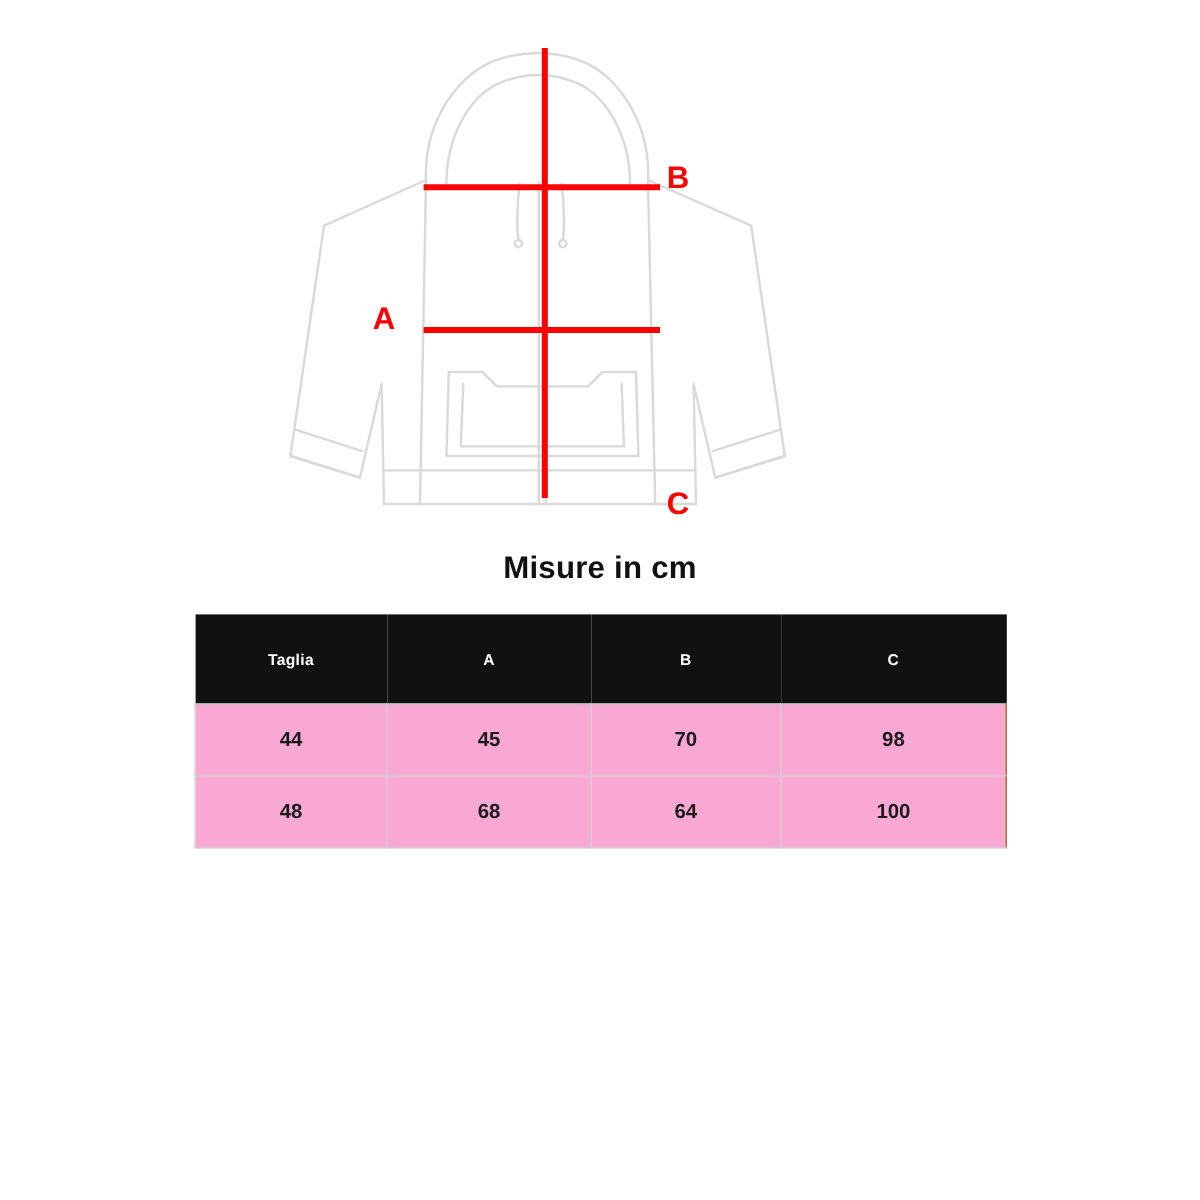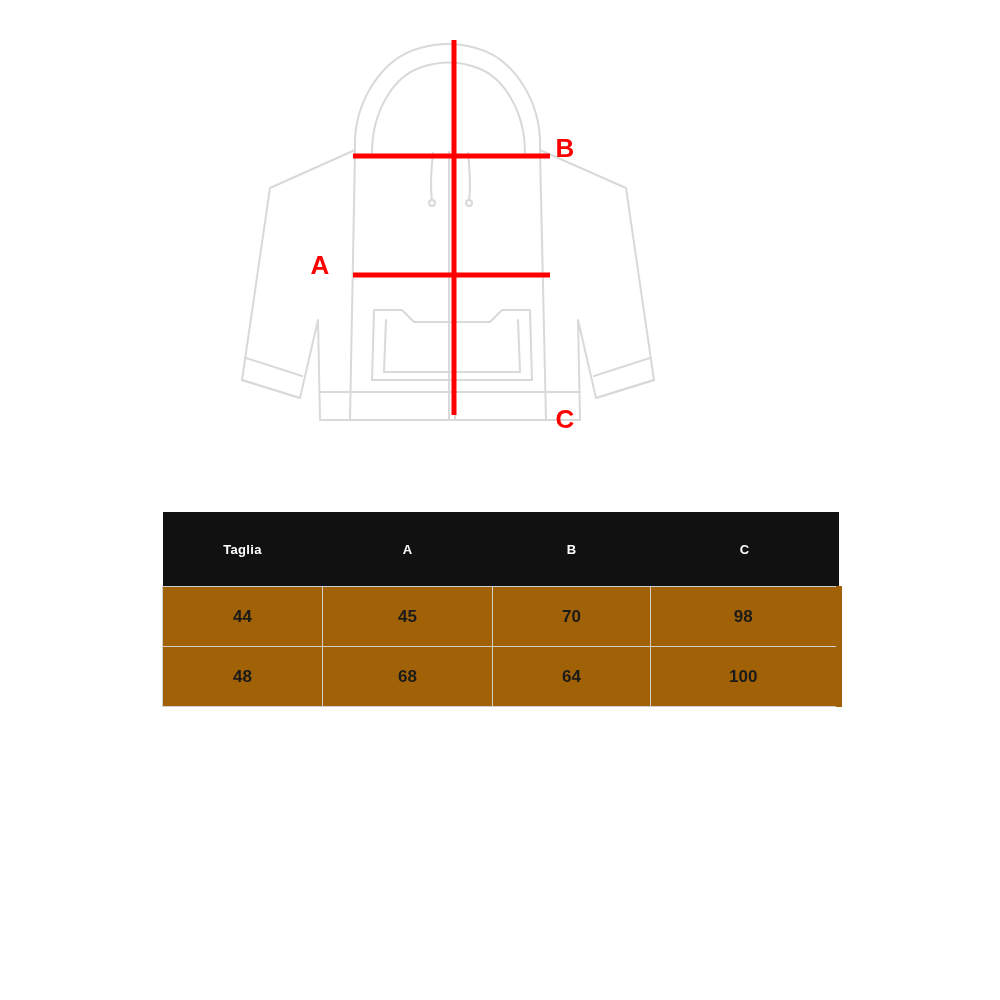--- a/index.html
+++ b/index.html
@@ -72,30 +72,30 @@
   }
   table.size-table thead th {
     background: #111111;
     color: #ffffff;
     font-size: 13px;
     letter-spacing: 0.3px;
     border: none;
     height: 72px;
   }
   table.size-table tbody td {
-    background: #a16207;
+    background: #f9a8d4;
     color: #1a1a1a;
     border: 1px solid #cfcfcf;
     text-align: center;
   }
   table.size-table tbody tr td:first-child {
     border-left: 1px solid #cfcfcf;
   }
   table.size-table tbody tr td:last-child {
-    border-right: 6px solid #a16207;
+    border-right: 1px solid #a16207;
   }
   table.size-table col.c0 { width: 160px; }
   table.size-table col.c1 { width: 170px; }
   table.size-table col.c2 { width: 158px; }
   table.size-table col.c3 { width: 188px; }
 
   
 </style>
 </head>
 <body>
@@ -144,20 +144,21 @@
       </g>
 
       <g fill="#ff0000" font-family="Liberation Sans, sans-serif" font-size="26" font-weight="bold">
         <text x="170" y="254" text-anchor="middle">A</text>
         <text x="415" y="137" text-anchor="middle">B</text>
         <text x="415" y="408" text-anchor="middle">C</text>
       </g>
     </svg>
   </div>
 
+  <div class="caption">Misure in cm</div>
 
   <div class="table-wrap">
     <table class="size-table">
       <colgroup>
         <col class="c0">
           <col class="c1">
           <col class="c2">
           <col class="c3">
       </colgroup>
       <thead>

